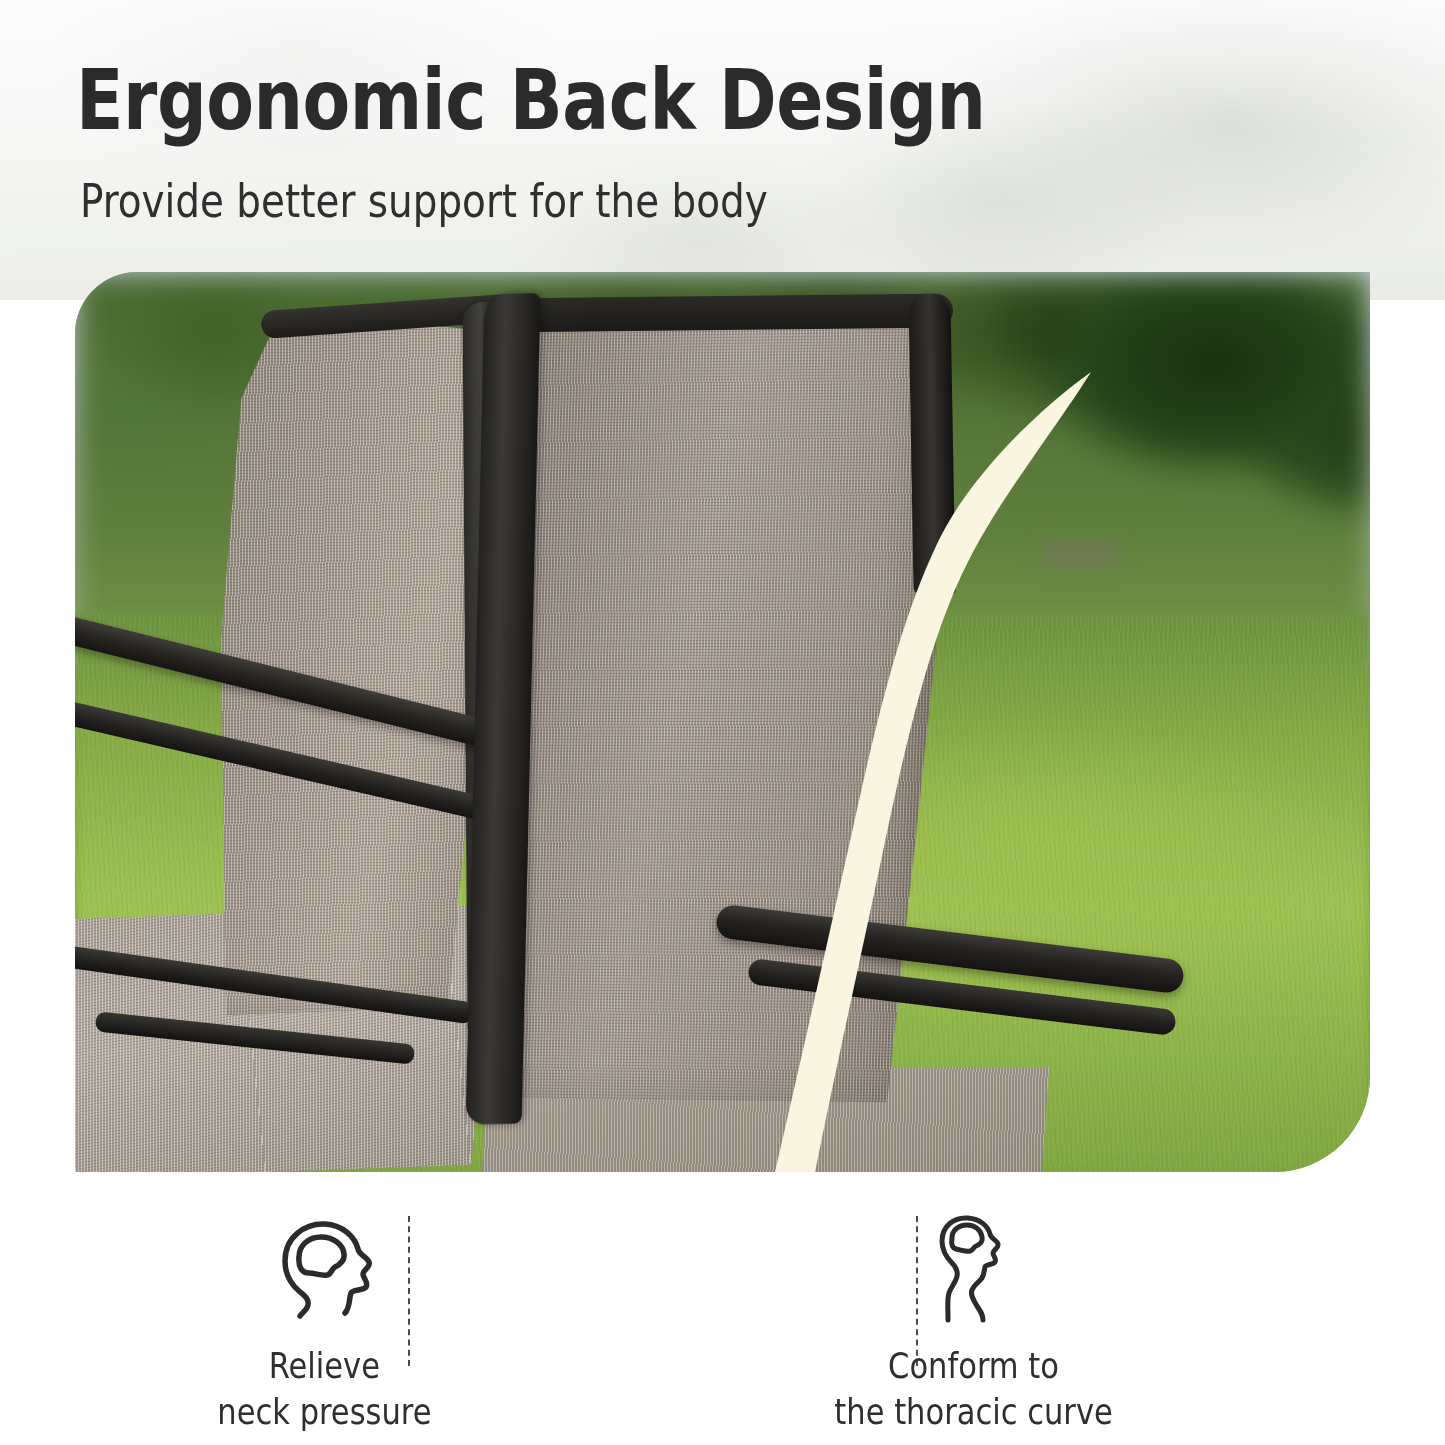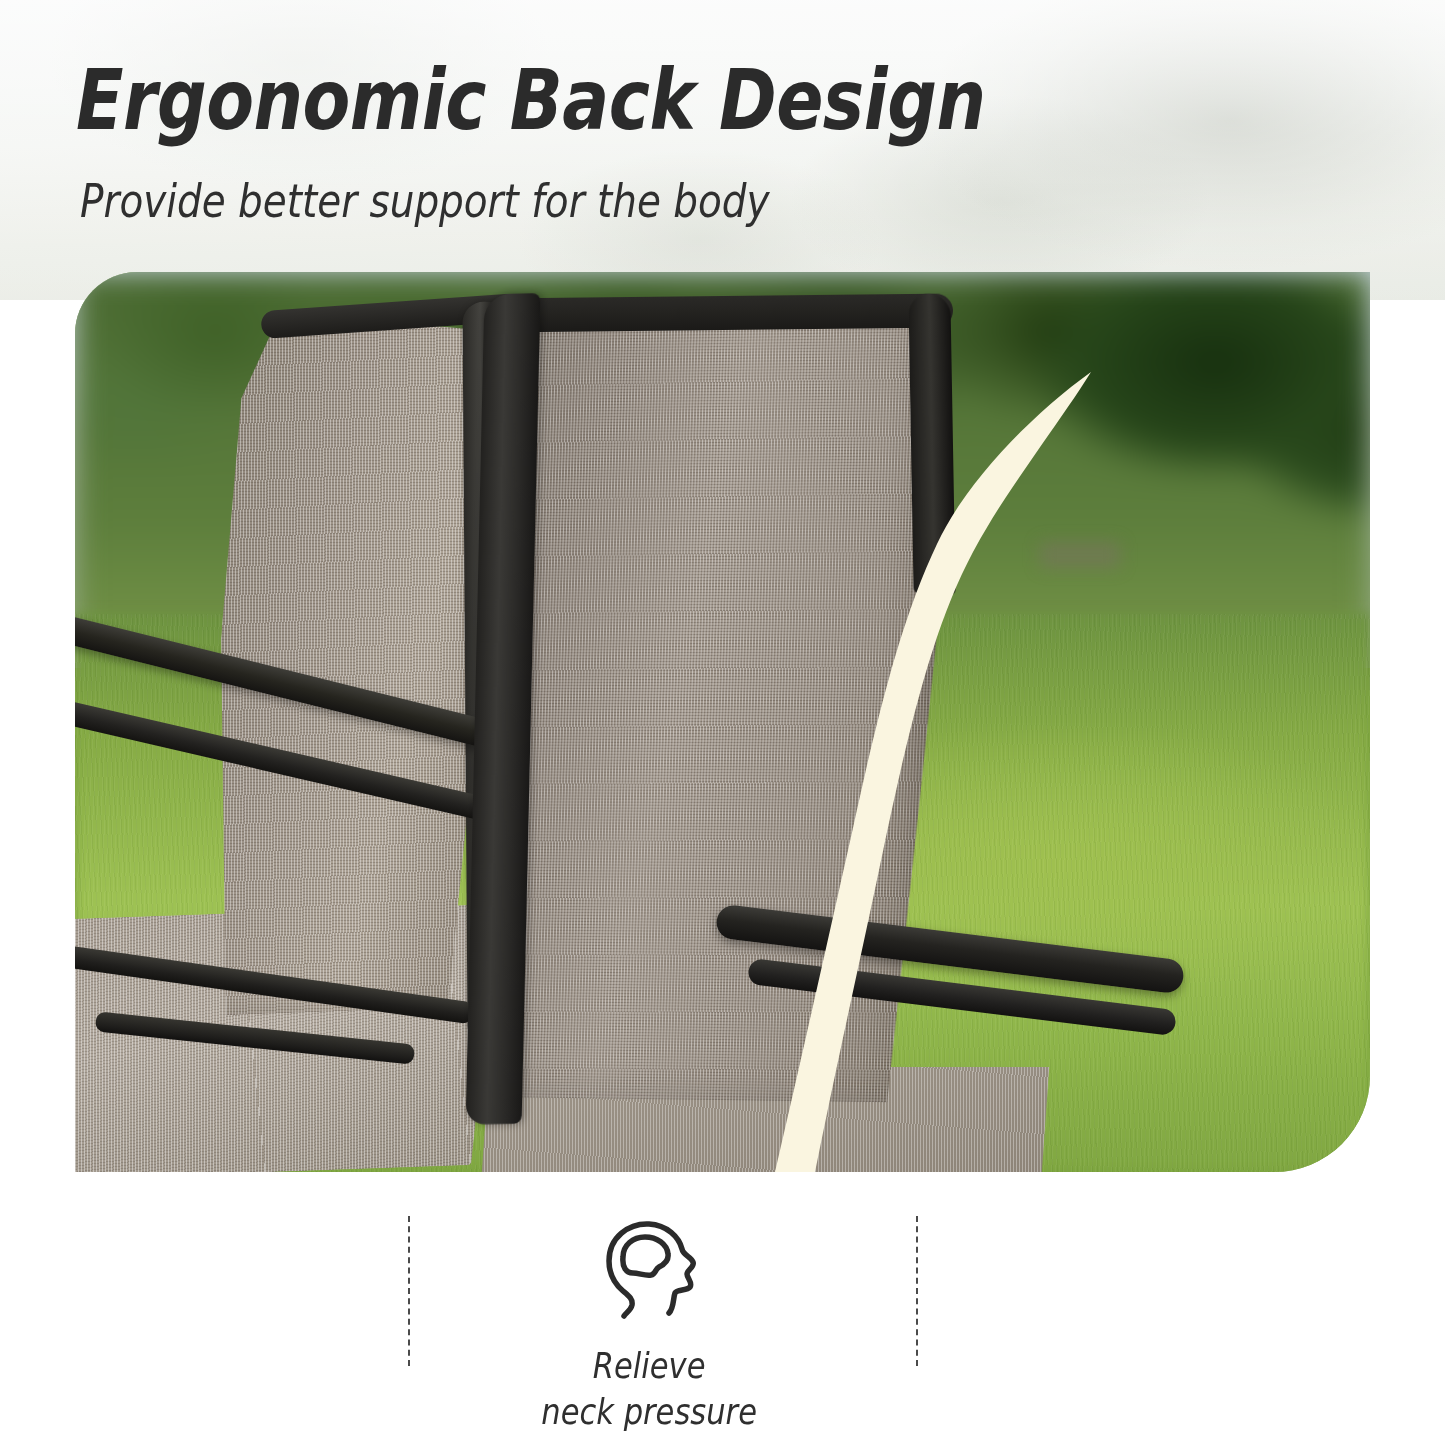--- a/index.html
+++ b/index.html
@@ -11,21 +11,20 @@
     font-family: "Liberation Sans", sans-serif;
     background: #ffffff;
   }
 
   #page {
     position: relative;
     width: 1445px;
     height: 1445px;
     background: #ffffff;
     overflow: hidden;
-    font-style: italic;
   }
 
   
   .header-bg {
     position: absolute;
     left: 0; top: 0;
     width: 1445px; height: 300px;
     overflow: hidden;
     background:
       radial-gradient(ellipse 420px 200px at 1230px 120px, rgba(172,178,166,0.55) 0%, rgba(200,205,196,0.18) 55%, rgba(255,255,255,0) 75%),
@@ -388,16 +387,35 @@
                    C44 97, 39 100, 37 103"></path>
           <path d="M36 44 C36 32, 46 24, 58 24 C70 24, 80 31, 81 41
                    C82 48, 76 52, 72 54 C68 56, 69 61, 64 62
                    C58 63, 52 60, 46 60 C39 60, 35 54, 36 44 Z"></path>
         </svg>
       </div>
       <div class="feature-label">Relieve
 neck pressure</div>
     </div>
 
+    <div class="feature">
+      <div class="feature-icon">
+        <svg width="96" height="112" viewBox="0 0 96 112" fill="none" stroke="#2b2b2b" stroke-width="5" stroke-linecap="round" stroke-linejoin="round">
+          <path d="M16 28 C16 13, 28 4, 42 5 C54 6, 62 13, 64 21
+                   C65 26, 71 27, 72 31 C73 35, 67 37, 67 40
+                   C67 43, 71 46, 69 49 C67 52, 60 51, 59 54
+                   C58 58, 58 62, 56 65
+                   C53 69, 48 72, 46 77 C44 82, 48 88, 51 93
+                   C55 99, 57 102, 57 107
+                   M16 28 C16 38, 21 45, 26 50 C30 54, 32 58, 31 63
+                   C30 69, 25 74, 23 80 C21 86, 22 92, 22 107"></path>
+          <path d="M26 25 C26 17, 33 12, 41 12 C49 12, 55 17, 56 24
+                   C57 29, 53 32, 50 33 C47 34, 48 37, 44 38
+                   C39 39, 34 37, 30 36 C26 35, 25 31, 26 25 Z"></path>
+        </svg>
+      </div>
+      <div class="feature-label">Conform to
+the thoracic curve</div>
+    </div>
 
 
   </div>
 </div>
 
 </body></html>

